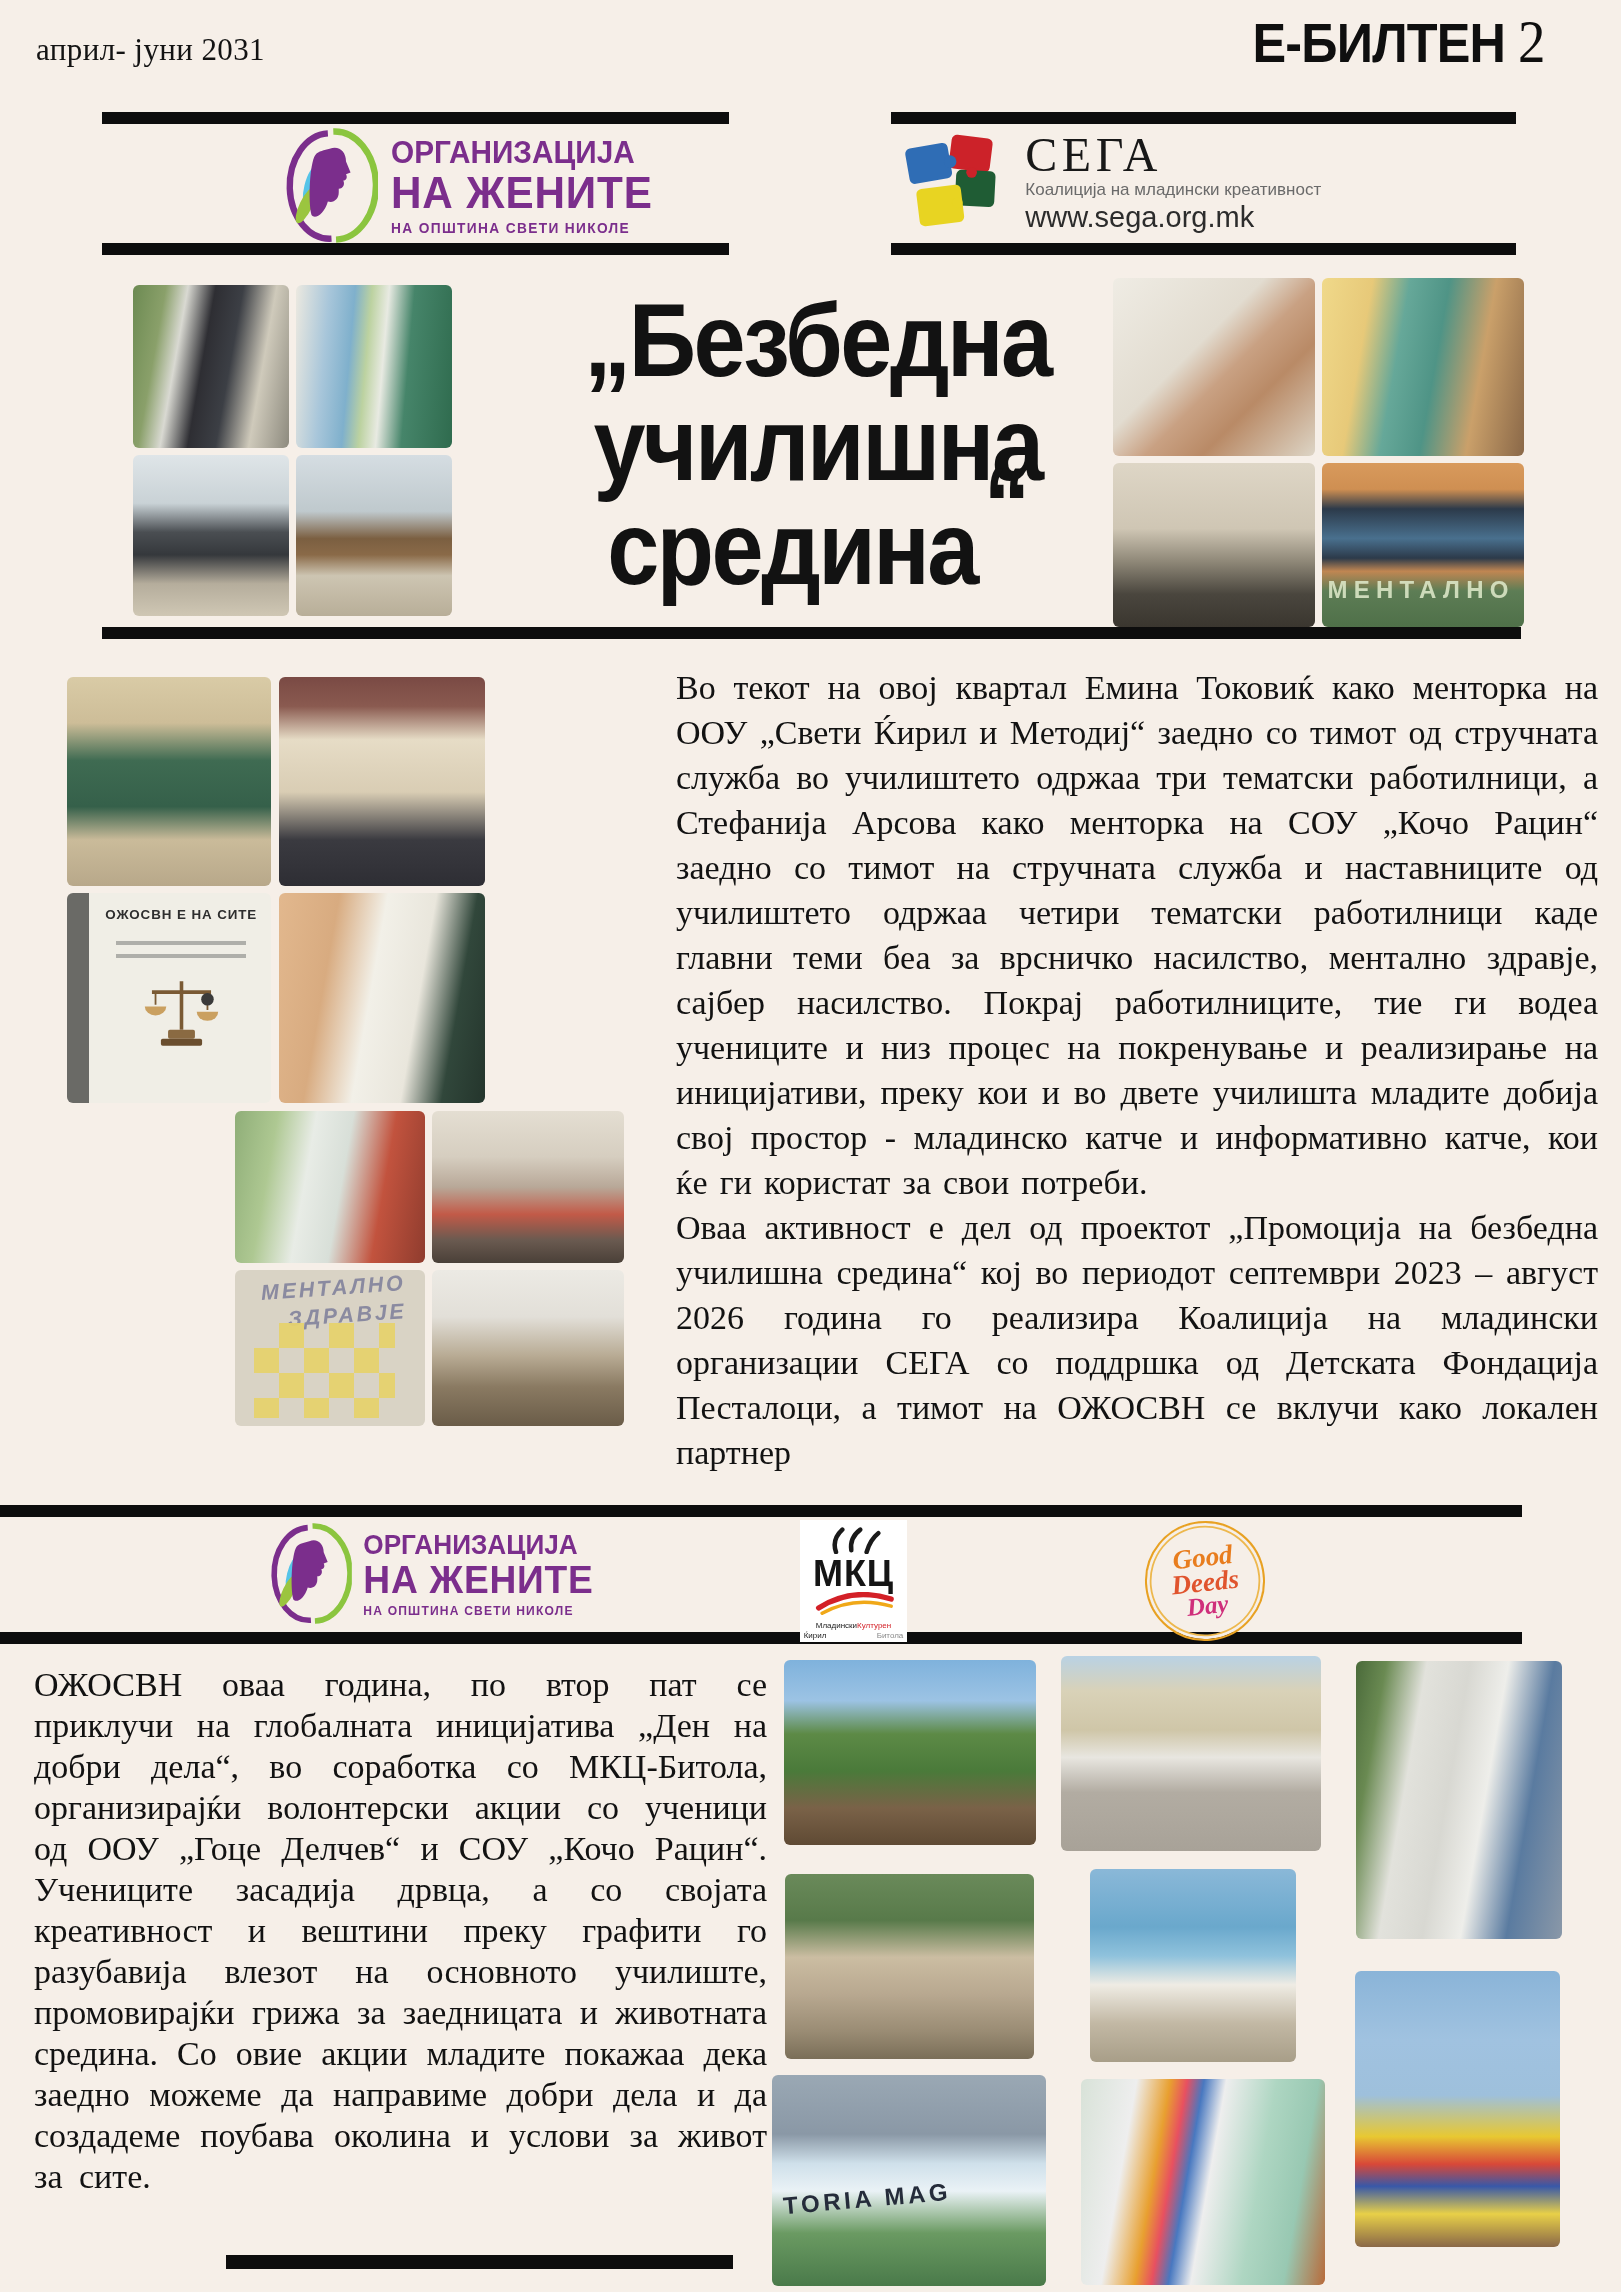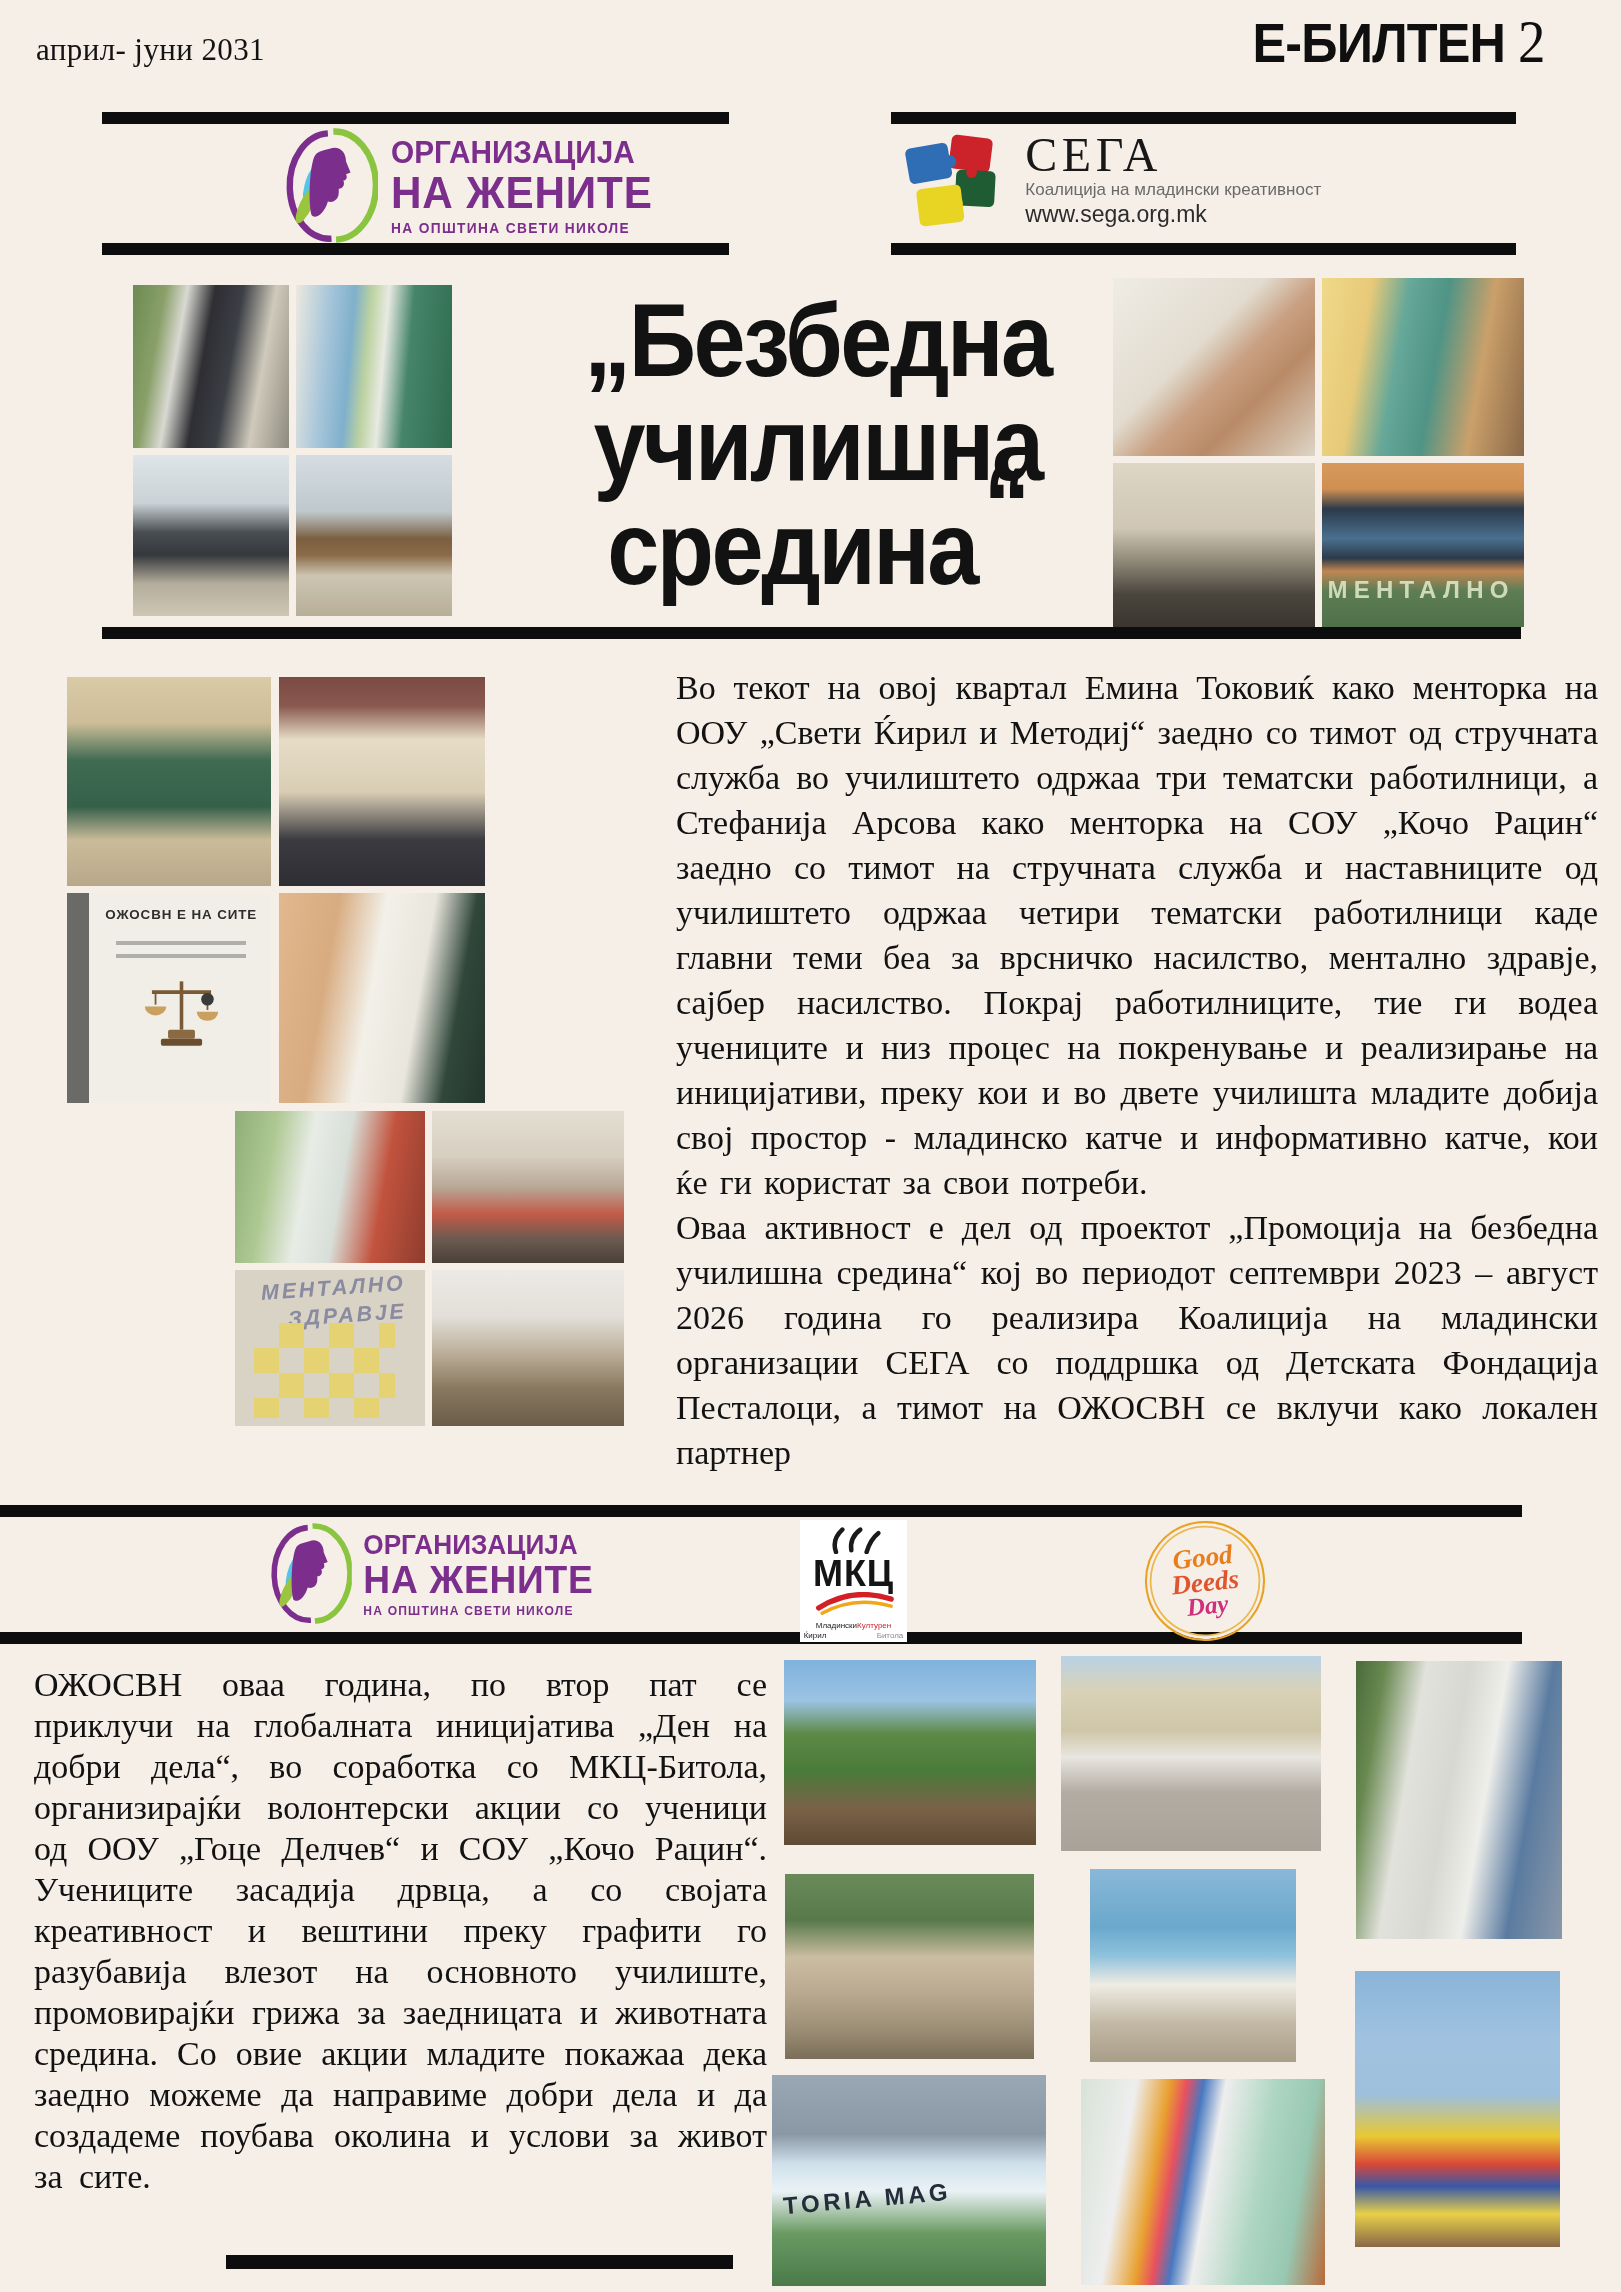--- a/index.html
+++ b/index.html
@@ -35,39 +35,39 @@
          transform:scaleX(.96);transform-origin:0 50%;line-height:1;}
   .wl1{font-size:31px;font-weight:700;letter-spacing:0px;}
   .wl2{font-size:44px;font-weight:700;margin-top:2.7px;letter-spacing:0.9px;}
   .wl3{font-size:14.3px;font-weight:700;margin-top:6.3px;letter-spacing:1.4px;}
 
   
   .slogo{position:absolute;left:900px;top:131px;display:flex;gap:14.3px;}
   .scol{line-height:1;}
   .sname{font-size:48px;letter-spacing:4.5px;color:#181818;font-family:"Liberation Serif","DejaVu Serif",serif;}
   .stag{font-size:17px;color:#6a6a6a;margin-top:1.8px;font-family:"Liberation Sans","DejaVu Sans",sans-serif;}
-  .sweb{font-size:23px;color:#2c2c2c;margin-top:5.4px;font-family:"Liberation Sans","DejaVu Sans",sans-serif;}
+  .sweb{font-size:29px;color:#2c2c2c;margin-top:5.4px;font-family:"Liberation Sans","DejaVu Sans",sans-serif;}
 
   
   .f-title{position:absolute;left:484px;top:288px;width:667px;text-align:center;
            font-family:"Liberation Sans","DejaVu Sans",sans-serif;font-weight:700;
            font-size:104px;line-height:104px;letter-spacing:-2.7px;color:#121212;
            transform:scaleX(.9);transform-origin:50% 0;}
   .f-close{position:relative;top:-.42em;margin-left:7.2px;}
 
   
   .art{position:absolute;left:676px;top:665px;width:922px;font-size:34px;line-height:45px;
        text-align:justify;word-spacing:3.6px;color:#121212;}
   .art p{margin:0;}
   .art2{position:absolute;left:34px;top:1664px;width:733px;font-size:34px;line-height:41px;
         text-align:justify;word-spacing:8px;color:#121212;}
   .art2 p{margin:0;}
 
   
-  .ph{position:absolute;background-color:#c8c2b6;background-size:cover;overflow:hidden;}
+  .ph{position:absolute;background-color:#c8c2b6;background-size:cover;overflow:hidden;border-radius:6px;}
   .ph-a1{background:linear-gradient(100deg,#6c8a52 0%,#8aa06a 18%,#d9d9d2 30%,#2e2e33 45%,#3c3f45 60%,#cfcabb 78%,#8d8a7e 100%);}
   .ph-a2{background:linear-gradient(95deg,#ece9e0 0%,#a8c6da 20%,#7fb0cc 35%,#bcd2a0 45%,#e8eae2 55%,#46856a 70%,#2f6b4e 100%);}
   .ph-a3{background:linear-gradient(180deg,#dfe5e8 0%,#c9d2d6 30%,#4a4e52 48%,#35383c 62%,#b5ad9c 80%,#cfc7b4 100%);}
   .ph-a4{background:linear-gradient(180deg,#d5dde2 0%,#bfc9cd 35%,#7b5f41 52%,#8a6a48 62%,#cdc5b2 75%,#b8ae98 100%);}
   .ph-b1{background:linear-gradient(135deg,#efece4 0%,#e2dcd0 40%,#c9a183 55%,#b98a66 70%,#ddd5c6 100%);}
   .ph-b2{background:linear-gradient(100deg,#f0d98a 0%,#e7c979 22%,#66a899 38%,#4f9486 55%,#caa06a 75%,#8a6848 100%);}
   .ph-b3{background:linear-gradient(180deg,#ded6c6 0%,#cfc6b4 40%,#8f8878 60%,#4a463e 80%,#3a362f 100%);}
   .ph-b4{background:linear-gradient(180deg,#d89a5c 0%,#cf8f52 16%,#2c3a4a 28%,#49708e 46%,#2c3a4a 58%,#c08652 66%,#5d7d55 78%,#4f7049 100%);}
   .ph-c1{background:linear-gradient(180deg,#d9cba6 0%,#cdbd98 22%,#3f6b52 40%,#35604a 62%,#cabb9a 78%,#b8a88a 100%);}
   .ph-c2{background:linear-gradient(180deg,#7a4a44 0%,#8a5a50 14%,#e6dcc6 30%,#d9cdb4 55%,#3a3a40 78%,#2e2e34 100%);}

